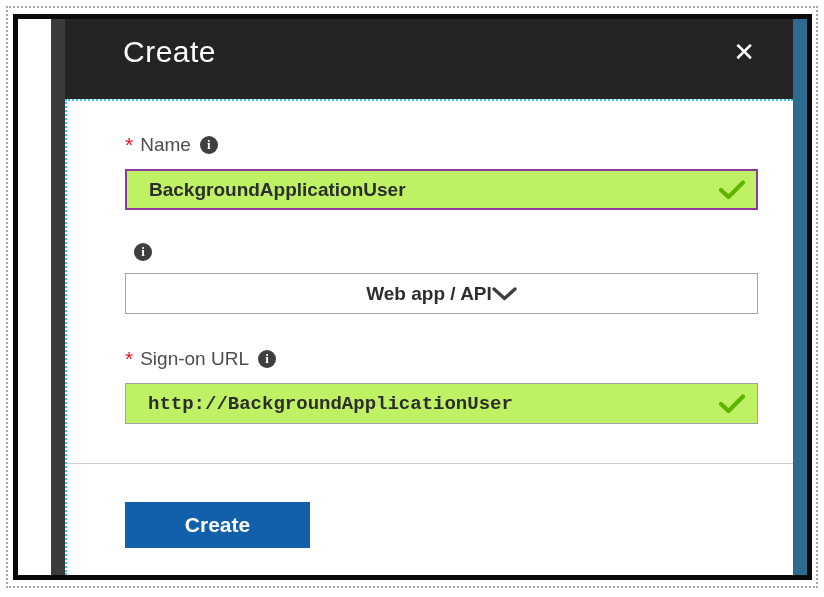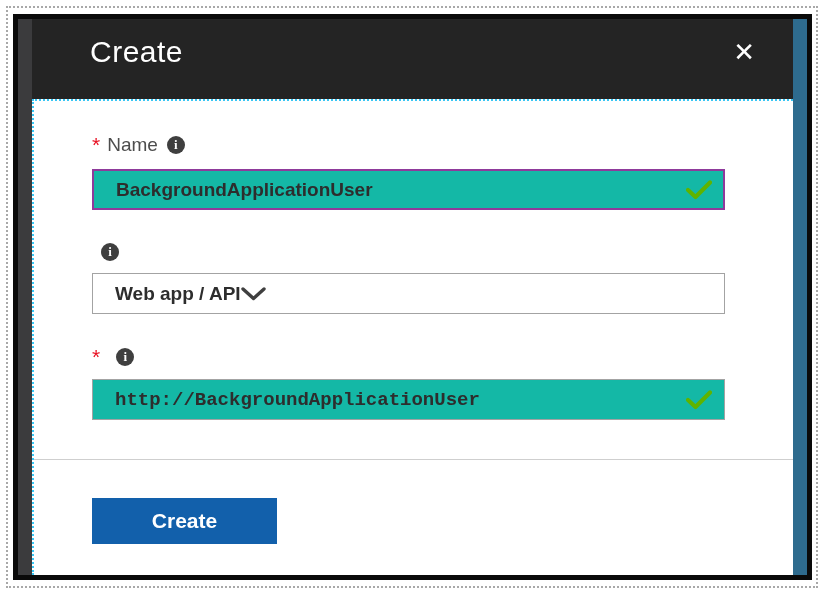--- a/index.html
+++ b/index.html
@@ -13,20 +13,21 @@
   .dotted-outline {
     position: absolute; left: 6px; top: 6px; right: 6px; bottom: 9px;
     border: 2px dotted #a8a8a8;
     pointer-events: none;
   }
   .window-frame {
     position: absolute; left: 13px; top: 14px; right: 12px; bottom: 17px;
     border: 5px solid #0a0a0a;
     display: flex;
     background: #ffffff;
+    padding-left: 33px;
   }
   .left-strip {
     width: 14px; background: #3b3b3d; flex: 0 0 auto;
   }
   .right-strip {
     width: 14px; background: #2e6b8e; flex: 0 0 auto;
   }
   .main-col {
     flex: 1 1 auto; display: flex; flex-direction: column;
     background: #ffffff; min-width: 0;
@@ -87,34 +88,34 @@
     display: inline-flex; align-items: center; justify-content: center;
     margin-left: 9px;
   }
   .input-wrap { position: relative; width: 633px; }
   .text-input {
     width: 100%; height: 41px;
     font-family: "Liberation Sans", sans-serif;
     font-size: 19px; font-weight: 600; color: #2d2d2d;
     padding: 0 46px 0 22px;
     outline: none;
-    background: #14b8a6;
+    background: #bef264;
   }
   .border-purple { border: 2px solid #8f3a9b; }
   .border-gray { border: 1px solid #a3a3a3; font-family: Liberation Mono, monospace; }
   .check-icon {
     position: absolute; right: 13px; top: 50%;
     transform: translateY(-50%);
     display: inline-flex;
   }
   .dropdown {
     width: 633px; height: 41px;
     border: 1px solid #a3a3a3;
     background: #ffffff;
-    display: flex; align-items: center; justify-content: flex-start;
+    display: flex; align-items: center; justify-content: center;
     padding: 0 20px 0 22px;
     font-size: 19px; font-weight: 600; color: #2d2d2d;
     cursor: pointer;
   }
   .chevron-icon { display: inline-flex; margin-right: 2px; }
   .divider {
     height: 1px; background: #cfcfcf;
     width: 100%;
     margin-top: 6px;
     flex: 0 0 auto;
@@ -181,20 +182,21 @@
               <svg width="25" height="14" viewBox="0 0 25 14">
                 <path d="M2 2 L12.5 11.5 L23 2" fill="none" stroke="#3f3f3f" stroke-width="3.4" stroke-linecap="round" stroke-linejoin="round"></path>
               </svg>
             </span>
           </div>
         </div>
 
         <div class="field-group">
           <div class="label-row">
             <span class="required-asterisk">*</span>
+            <span>Sign-on URL</span>
             <span class="info-icon">i</span>
           </div>
           <div class="input-wrap">
             <input class="text-input border-gray" type="text" value="http://BackgroundApplicationUser" style="">
             <span class="check-icon">
               <svg width="26" height="20" viewBox="0 0 26 20">
                 <path d="M2 10 L9.5 17 L24 2.5" fill="none" stroke="#5fb300" stroke-width="4.2" stroke-linecap="round" stroke-linejoin="round"></path>
               </svg>
             </span>
           </div>

